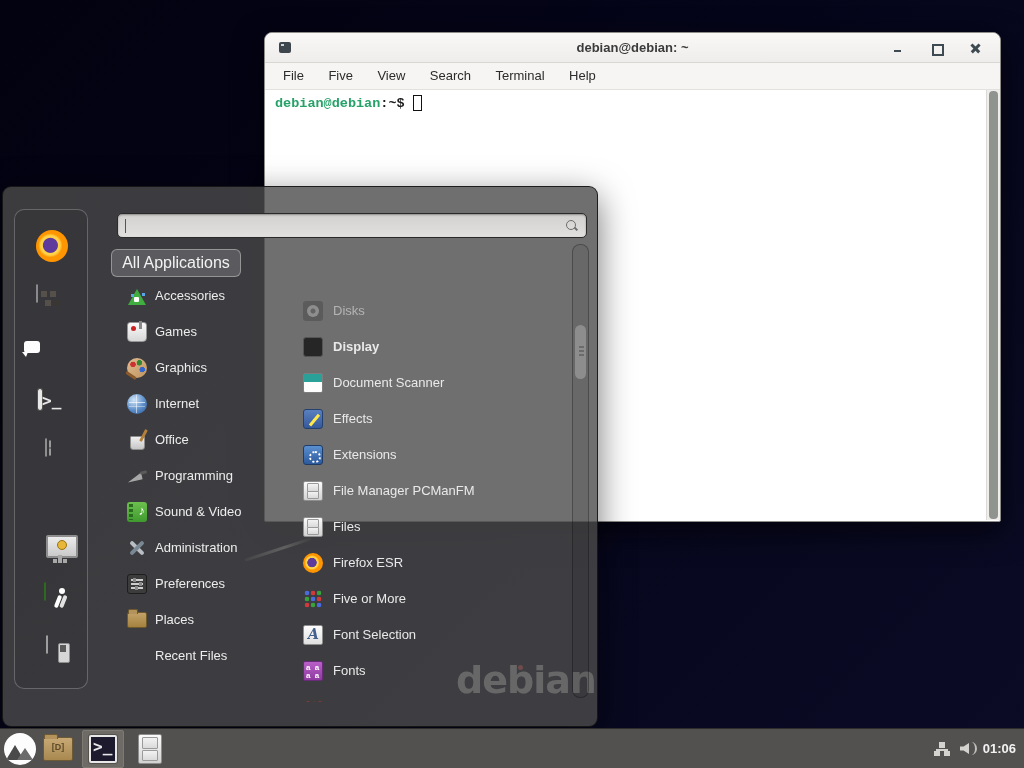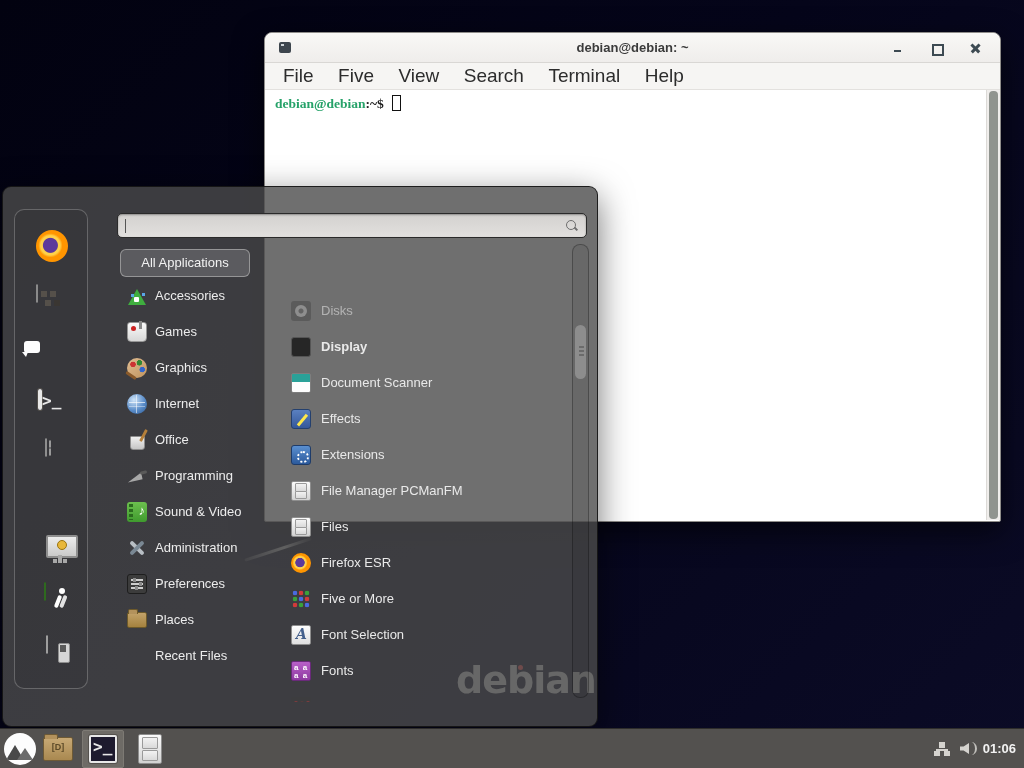--- a/index.html
+++ b/index.html
@@ -19,23 +19,23 @@
   .term-title { position:absolute; left:0; right:0; top:0; line-height:30px; text-align:center; font-size:13px; font-weight:bold; color:#3b3b3b; }
   .tb-appicon { position:absolute; left:14px; top:9px; width:12px; height:11px; background:#3d454d; border-radius:2px; }
   .tb-appicon::after { content:""; position:absolute; left:2px; top:2px; width:3px; height:2px; background:#cfd4d8; }
   .win-btn { position:absolute; top:8px; width:15px; height:15px; }
   .wb-min { right:95px; } .wb-min::after { content:""; position:absolute; left:4px; top:9px; width:7px; height:2px; background:#3d4a52; }
   .wb-max { right:56px; } .wb-max::after { content:""; position:absolute; left:3px; top:3px; width:8px; height:8px; border:2px solid #3d4a52; }
   .wb-close { right:17px; }
   .wb-close::before,.wb-close::after { content:""; position:absolute; left:2px; top:6px; width:11px; height:2.5px; background:#3d4a52; }
   .wb-close::before { transform:rotate(45deg);} .wb-close::after { transform:rotate(-45deg);}
   .term-menubar { height:27px; background:#f6f5f3; border-bottom:1px solid #e3e1de; padding-left:8px; }
-  .term-menubar span { display:inline-block; padding:0 10px; line-height:26px; font-size:19px; color:#2c2c2c; }
+  .term-menubar span { display:inline-block; padding:0 10px; line-height:26px; font-size:13px; color:#2c2c2c; }
   .term-body { position:relative; height:430px; background:#ffffff; }
-  .term-prompt { position:absolute; left:10px; top:5px; font-family:Liberation Serif, serif; font-size:13.5px; font-weight:bold; white-space:pre; }
+  .term-prompt { position:absolute; left:10px; top:5px; font-family:Liberation Mono, monospace; font-size:13.5px; font-weight:bold; white-space:pre; }
   .pr-user { color:#26a269; }
   .pr-tail { color:#1d1d1d; }
   .term-cursor { display:inline-block; width:9px; height:16px; border:1.5px solid #111; vertical-align:text-bottom; margin-left:8px; }
   .term-scroll { position:absolute; right:0; top:0; bottom:0; width:14px; background:#f0eeec; border-left:1px solid #dcdad7; }
   .term-scroll .handle { position:absolute; left:2px; right:2px; top:1px; bottom:1px; background:#90948f; border-radius:4px; }
 
   
   .app-menu { position:absolute; left:2px; top:186px; width:596px; height:541px; z-index:2;
     background:rgba(75,75,75,0.80); border:1px solid rgba(15,15,15,.85); border-radius:9px;
     box-shadow:0 10px 34px rgba(0,0,0,.55); }
@@ -44,28 +44,28 @@
     background:linear-gradient(#d3d1cf,#e2e0de); border:1px solid #2a2a2a; border-radius:5px;
     box-shadow:inset 0 1px 2px rgba(0,0,0,.35); }
   .menu-search .caret { position:absolute; left:7px; top:5px; width:1px; height:14px; background:#555; }
   .mag { position:absolute; right:7px; top:5px; width:14px; height:14px; }
   .mag::before { content:""; position:absolute; left:1px; top:1px; width:8px; height:8px; border:1.5px solid #6e6e6e; border-radius:50%; }
   .mag::after { content:""; position:absolute; left:9px; top:9px; width:4px; height:1.8px; background:#6e6e6e; transform:rotate(45deg); }
 
   .fav-col { position:absolute; left:11px; top:22px; width:74px; height:480px;
     border:1px solid rgba(190,190,190,.35); border-radius:10px; background:rgba(0,0,0,.07); }
   .fav { position:absolute; left:21px; width:32px; height:32px; }
-  .all-apps-btn { position:absolute; left:117px; top:62px; width:130px; height:28px;
+  .all-apps-btn { position:absolute; left:108px; top:62px; width:130px; height:28px;
     background:rgba(205,205,205,.22); border:1px solid rgba(220,220,220,.45); border-radius:6px;
-    color:#f2f2f2; font-size:13px; line-height:26px; text-align:center; }
+    color:#f2f2f2; font-size:16px; line-height:26px; text-align:center; }
   .cat-row { position:absolute; left:118px; width:160px; height:36px; }
   .cat-row .ic { position:absolute; left:6px; top:8px; width:20px; height:20px; }
   .cat-row .lb { position:absolute; left:34px; top:0; line-height:36px; font-size:13px; color:#ececec; white-space:nowrap; }
 
-  .apps-view { position:absolute; left:274px; top:55px; width:286px; height:460px; overflow:hidden; }
+  .apps-view { position:absolute; left:286px; top:55px; width:286px; height:460px; overflow:hidden; }
   .app-row { position:absolute; left:0; width:286px; height:36px; }
   .app-row .ic { position:absolute; left:14px; top:8px; width:20px; height:20px; }
   .app-row .lb { position:absolute; left:44px; top:0; line-height:36px; font-size:13px; color:#e9e9e9; white-space:nowrap; }
   .dim55 { opacity:.55; } .dim50 { opacity:.5; }
 
   .menu-scrollbar { position:absolute; left:569px; top:57px; width:17px; height:454px;
     border:1px solid rgba(0,0,0,.28); border-radius:8px; background:rgba(0,0,0,.06); }
   .menu-scrollbar .handle { position:absolute; left:2px; right:2px; top:80px; height:54px; background:#8d8d8d; border-radius:6px; }
   .menu-scrollbar .handle::after { content:""; position:absolute; left:4px; top:21px; width:5px; height:2px; background:#6b6b6b; box-shadow:0 4px 0 #6b6b6b, 0 8px 0 #6b6b6b; }
 

